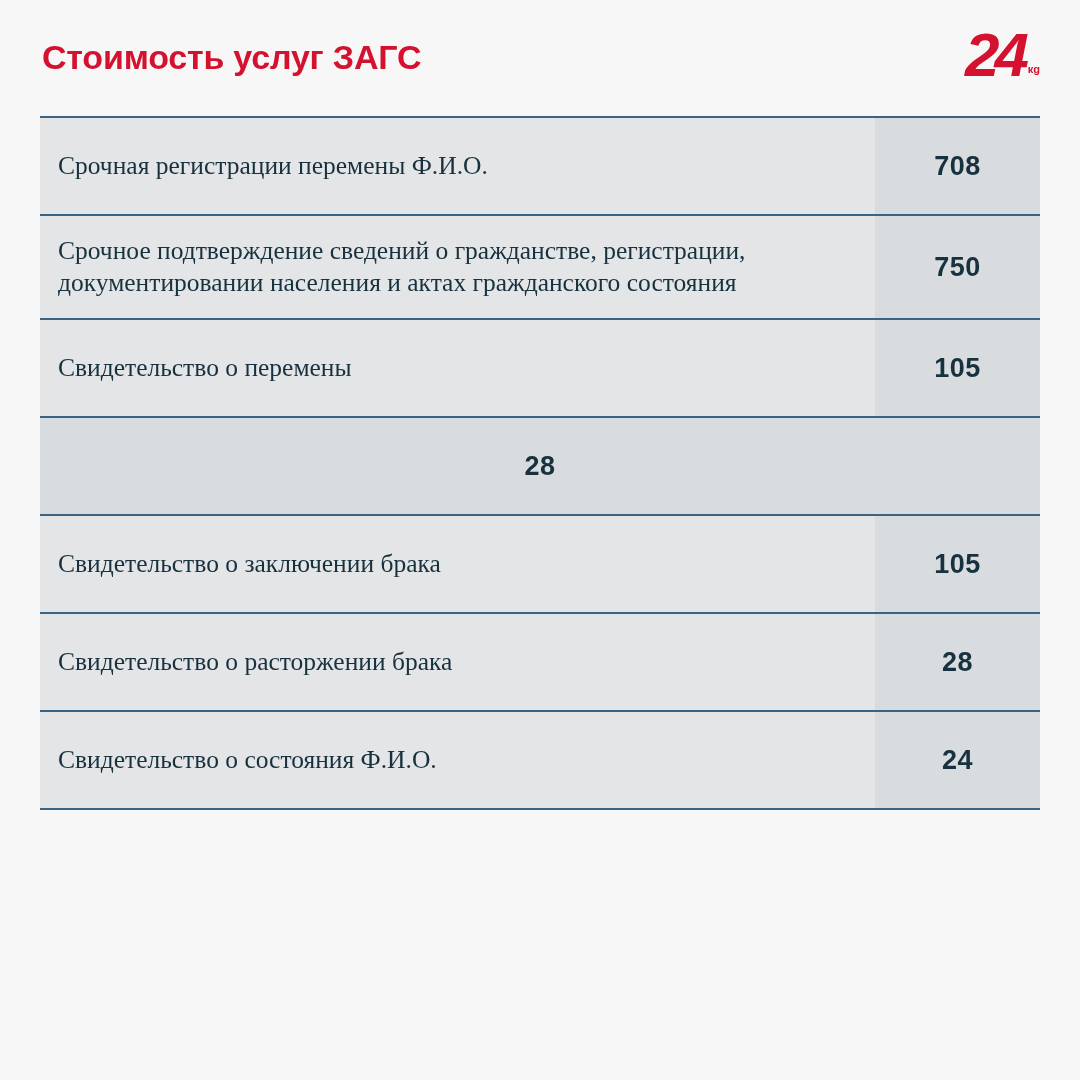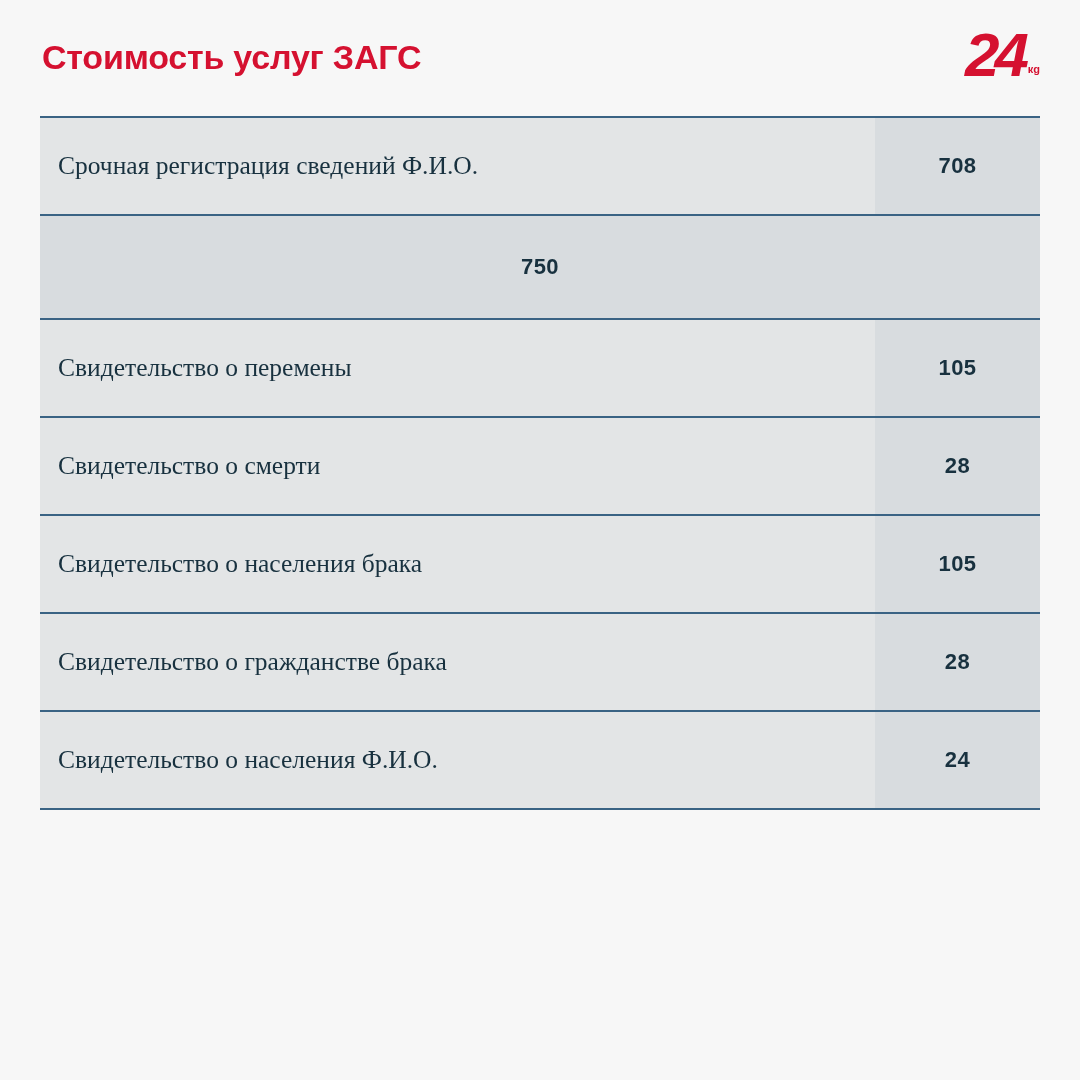--- a/index.html
+++ b/index.html
@@ -100,21 +100,21 @@
   }
   .cell-price {
     flex: 1 1 auto;
     background: #d8dcdf;
     display: flex;
     align-items: center;
     justify-content: center;
     min-height: 96px;
   }
   .cell-price span {
-    font-size: 22px;
+    font-size: 27px;
     font-weight: bold;
     color: #18313f;
     letter-spacing: 0.5px;
     text-align: center;
   }
   .row.tall .cell-name,
   .row.tall .cell-price {
     min-height: 102px;
   }
 
@@ -139,72 +139,72 @@
     <div class="logo">
       <div class="num">24</div>
       <div class="kg">кg</div>
     </div>
   </div>
 
   <div class="table">
 
     <div class="row">
       <div class="cell-name">
-        <span>Срочная регистрация сведений Ф.И.О.</span>
+        <span>Срочная регистрации перемены Ф.И.О.</span>
       </div>
       <div class="cell-price">
         <span>708</span>
       </div>
     </div>
 
     <div class="row tall">
+      <div class="cell-name">
+        <span>Срочное подтверждение сведений о гражданстве, регистрации, документировании населения и актах гражданского состояния</span>
+      </div>
       <div class="cell-price">
         <span>750</span>
       </div>
     </div>
 
     <div class="row">
       <div class="cell-name">
         <span>Свидетельство о перемены</span>
       </div>
       <div class="cell-price">
         <span>105</span>
       </div>
     </div>
 
     <div class="row">
-      <div class="cell-name">
-        <span>Свидетельство о смерти</span>
-      </div>
       <div class="cell-price">
         <span>28</span>
       </div>
     </div>
 
     <div class="row">
       <div class="cell-name">
-        <span>Свидетельство о населения брака</span>
+        <span>Свидетельство о заключении брака</span>
       </div>
       <div class="cell-price">
         <span>105</span>
       </div>
     </div>
 
     <div class="row">
       <div class="cell-name">
-        <span>Свидетельство о гражданстве брака</span>
+        <span>Свидетельство о расторжении брака</span>
       </div>
       <div class="cell-price">
         <span>28</span>
       </div>
     </div>
 
     <div class="row">
       <div class="cell-name">
-        <span>Свидетельство о населения Ф.И.О.</span>
+        <span>Свидетельство о состояния Ф.И.О.</span>
       </div>
       <div class="cell-price">
         <span>24</span>
       </div>
     </div>
 
   </div>
 
 
 </div>

